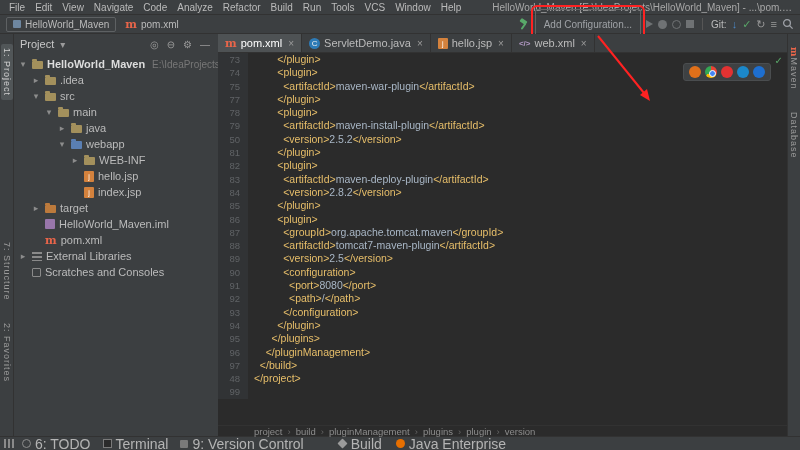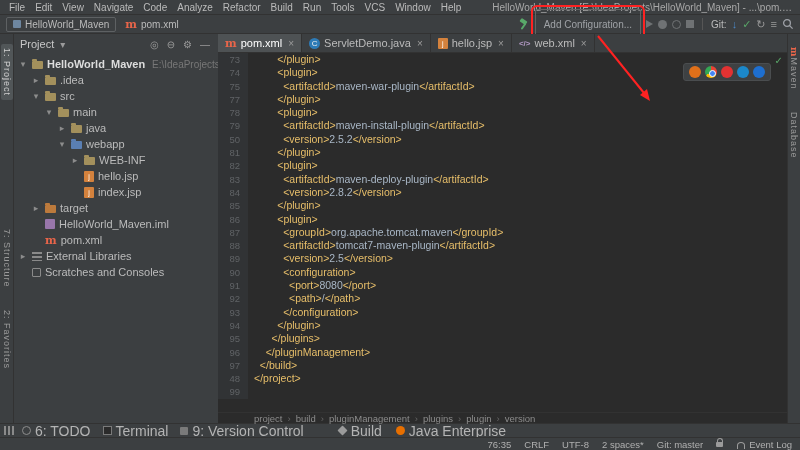--- a/index.html
+++ b/index.html
@@ -446,33 +446,19 @@
           <span class="tw-ic tw-ic-hammer"></span>
           <span>Build</span>
         </div>
         <div class="tw-btn">
           <span class="tw-ic tw-ic-java"></span>
           <span>Java Enterprise</span>
         </div>
       </div>
   </div>
 
-  <div class="statusbar">
-    <div class="st-right">
-        <span class="st-item">76:35</span>
-        <span class="st-item">CRLF</span>
-        <span class="st-item">UTF-8</span>
-        <span class="st-item">2 spaces*</span>
-        <span class="st-item">Git: master</span>
-      </div>
-    <span class="lock"></span>
-    <div class="eventlog">
-      <span class="bell"></span>
-      <span>Event Log</span>
-    </div>
-  </div>
 
   <svg class="annot">
     <line x1="598" y1="36" x2="644" y2="93" stroke="#ff2222" stroke-width="2"></line>
     <polygon points="650,101 640,95 647,89" fill="#ff2222"></polygon>
   </svg>
 
 </div>
 
 </body></html>

